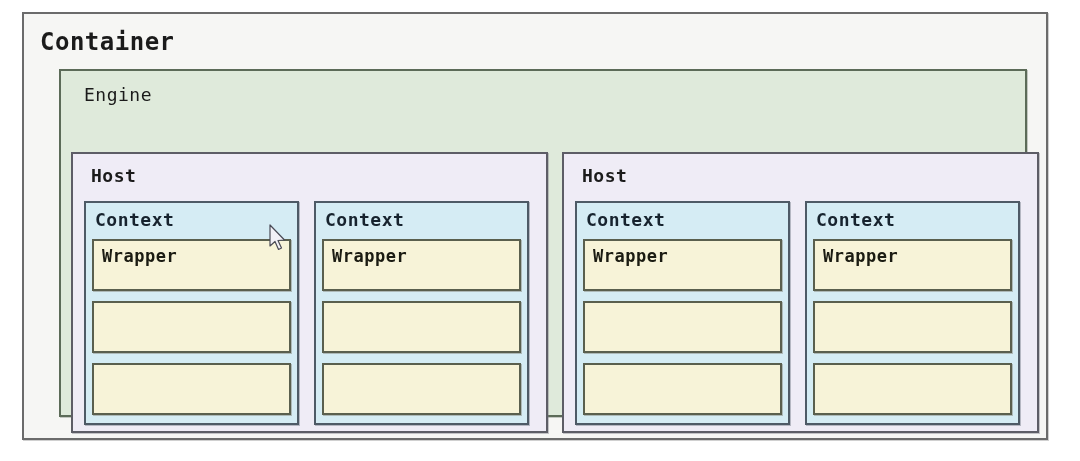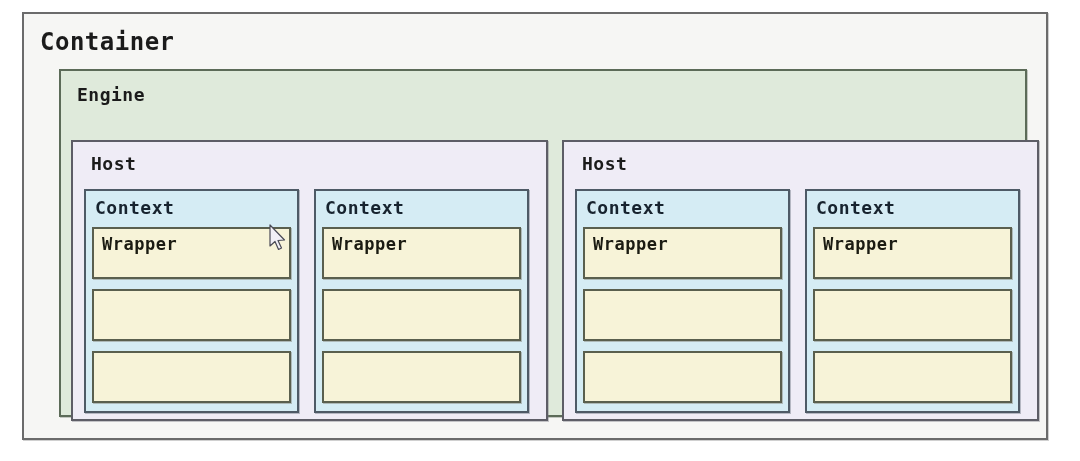--- a/index.html
+++ b/index.html
@@ -59,39 +59,39 @@
     top: 55px;
     width: 968px;
     height: 348px;
     background: #dfeadb;
     border: 2px solid #5c6b58;
     box-sizing: border-box;
     box-shadow: 1px 1px 0 rgba(120,130,118,0.4);
   }
 
   .label-engine {
-    left: 16px;
+    left: 23px;
     top: 13px;
     font-size: 18px;
-    font-weight: 700;
+    font-weight: 400;
     color: #1b1b1b;
   }
 
   
   .hosts-row {
     position: absolute;
     left: 0;
     top: 63px;
     width: 100%;
     height: 282px;
   }
 
   .host-box {
     position: absolute;
-    top: 6px;
+    top: 18px;
     width: 477px;
     height: 281px;
     background: #efecf6;
     border: 2px solid #5d5d66;
     box-sizing: border-box;
     box-shadow: 1px 1px 0 rgba(120,120,130,0.4);
   }
   .host-0 { left: 10px; }
   .host-1 { left: 501px; }
 

